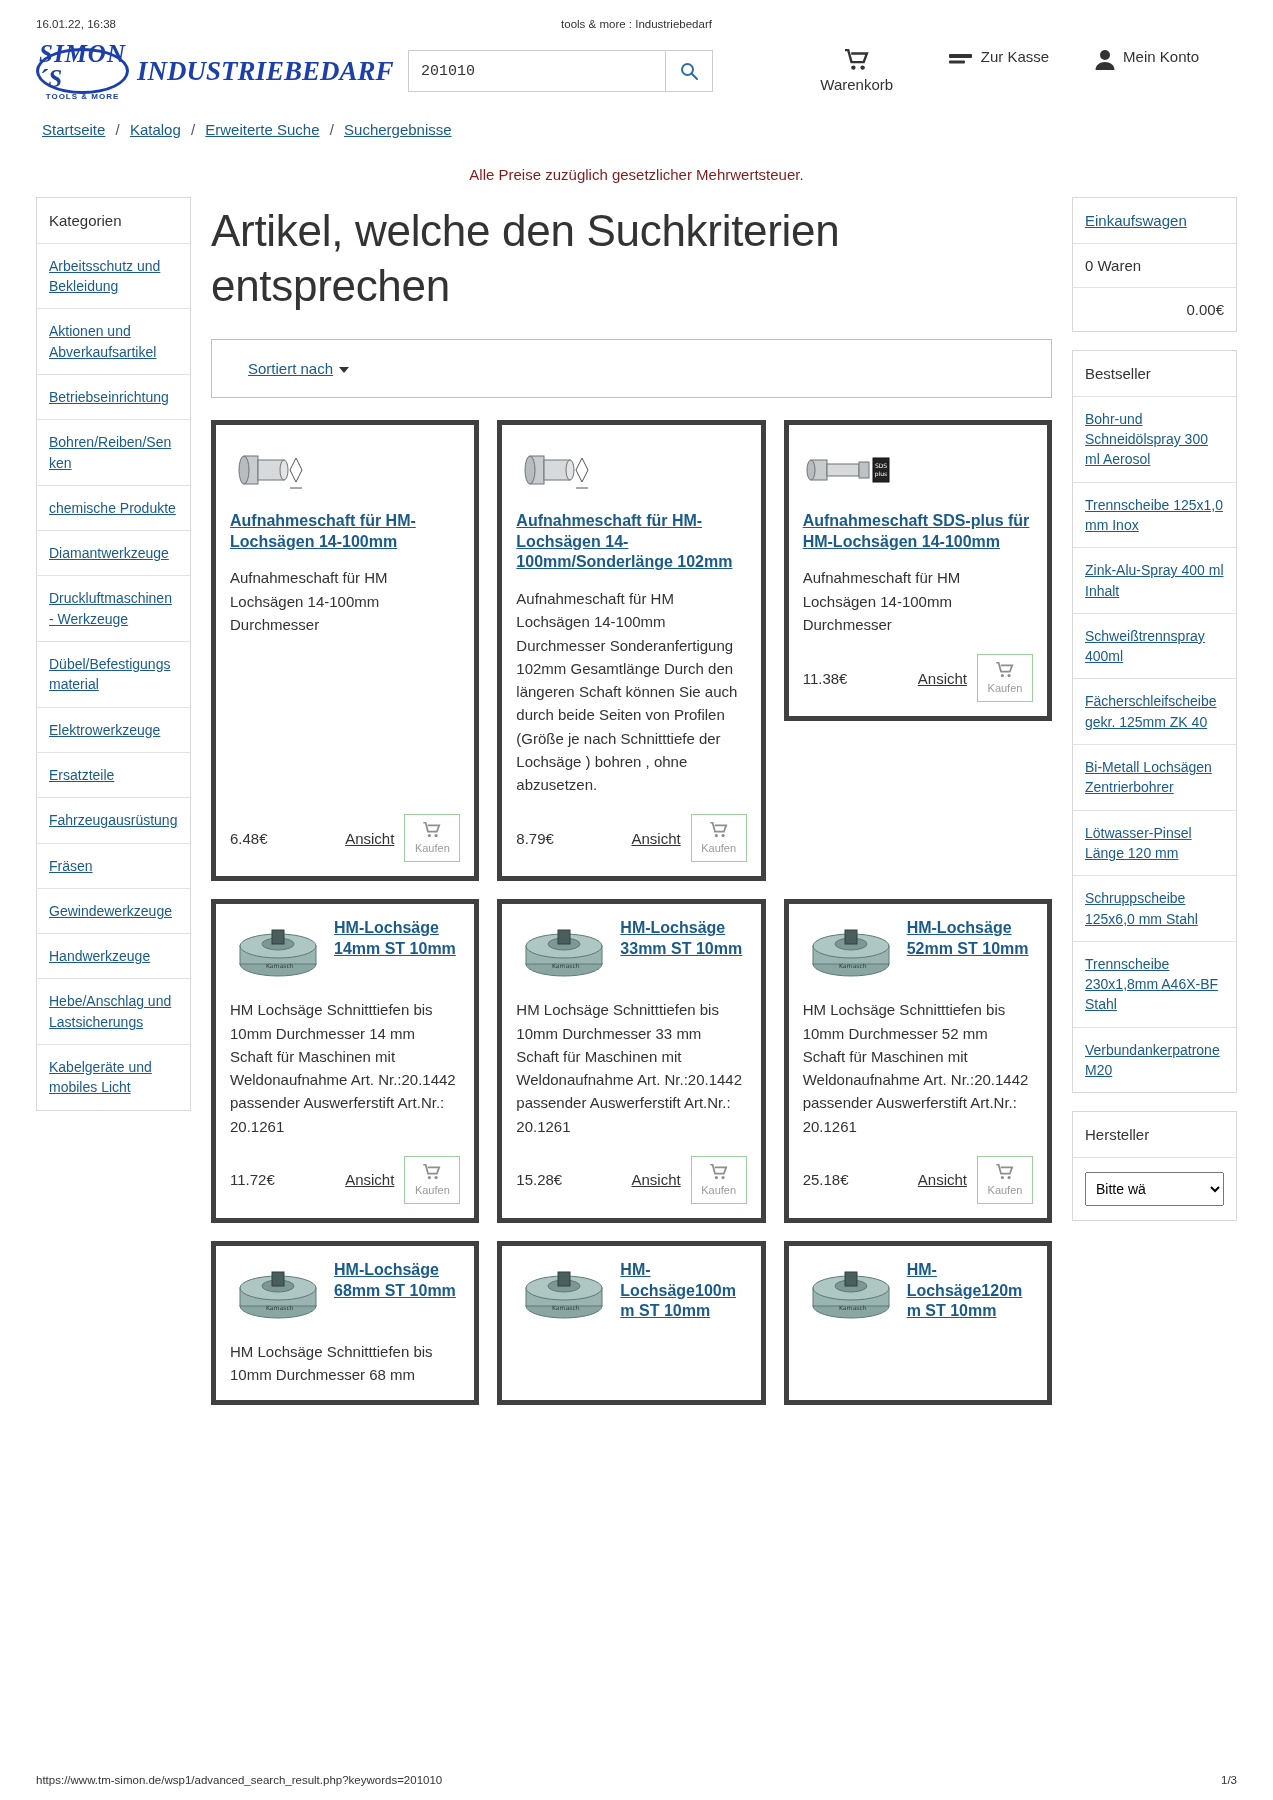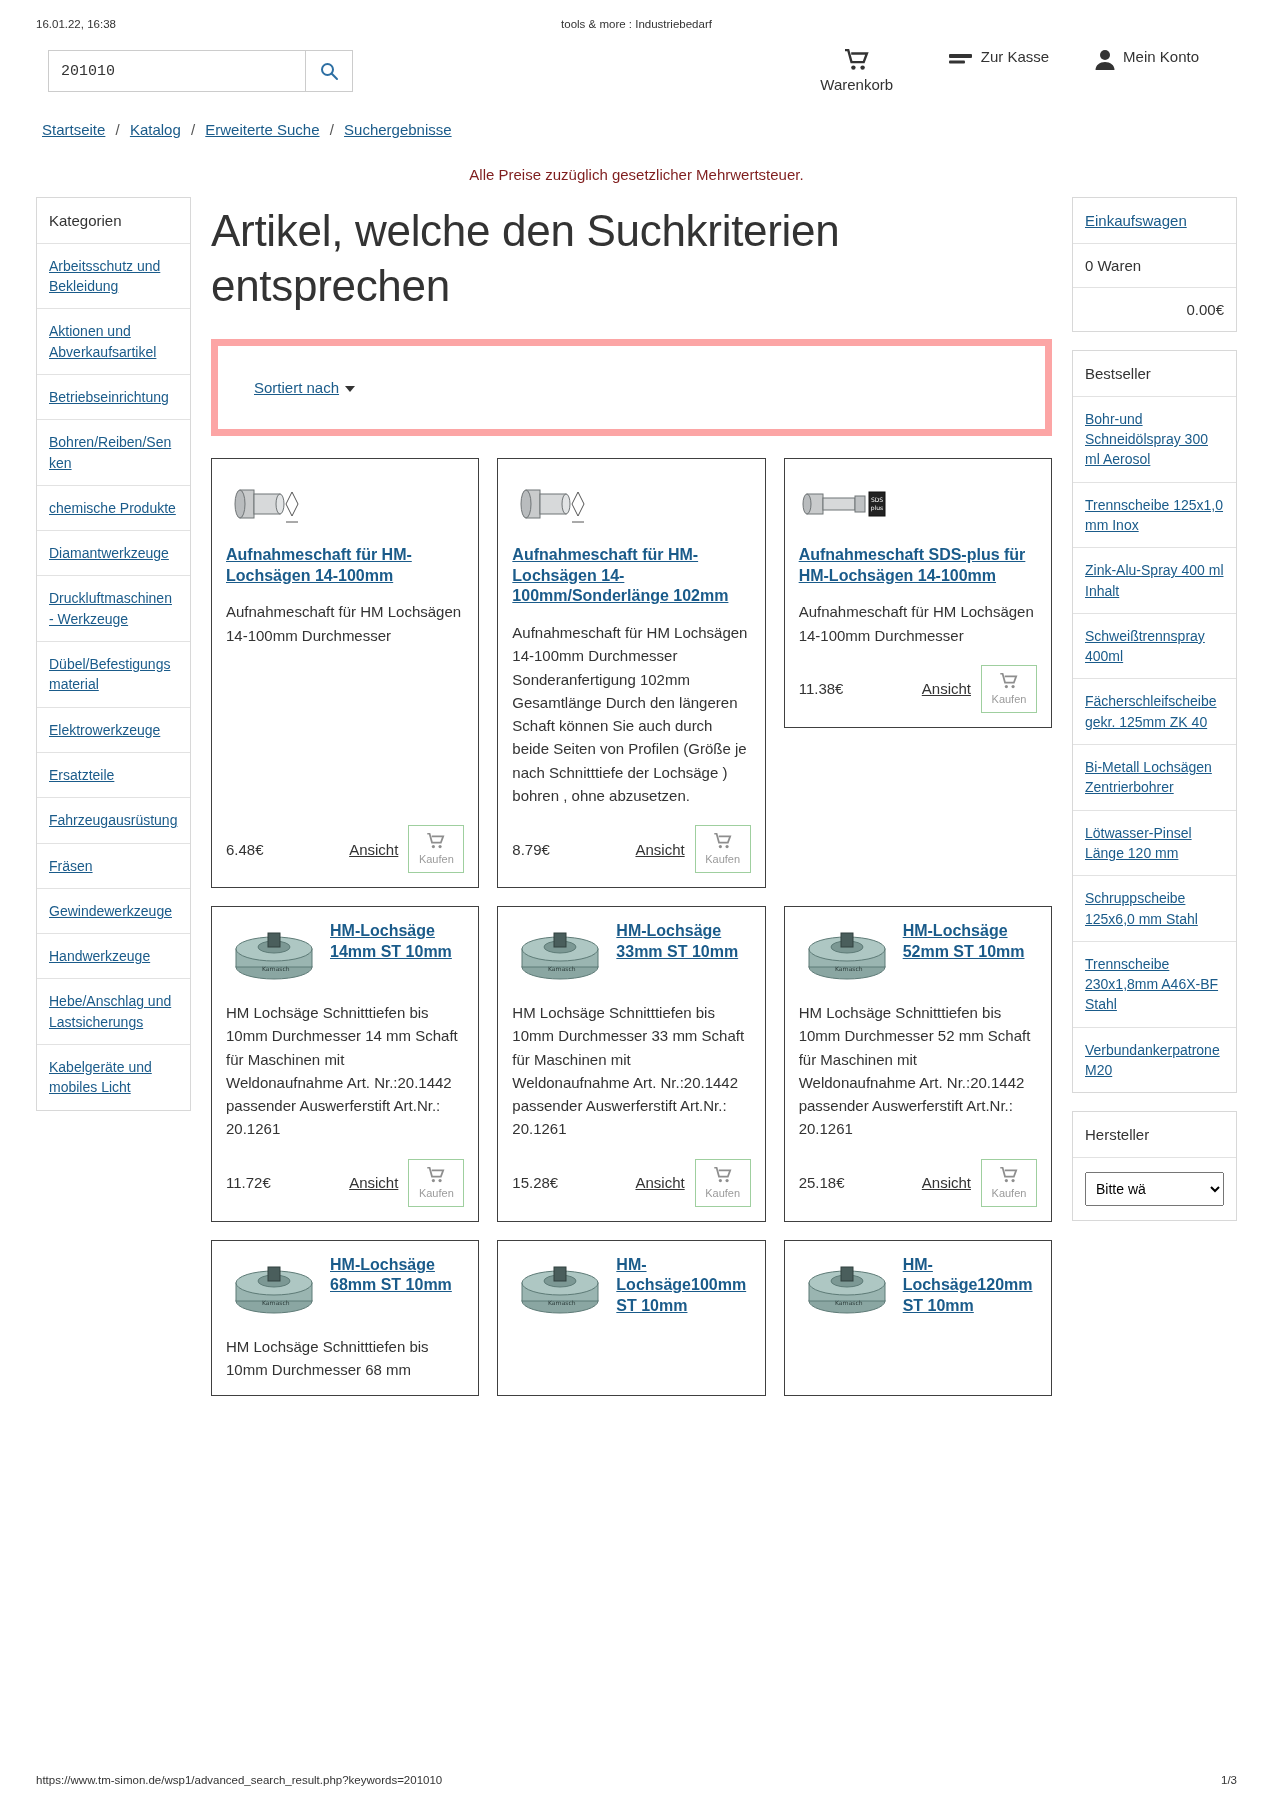--- a/index.html
+++ b/index.html
@@ -96,29 +96,29 @@
   }
   .panel-row { padding:13px 12px; border-top:1px solid #e2e2e2; font-size:15px; }
   .panel-row.right { text-align:right; }
 
   h1.page-title {
     font-size:44px; font-weight:normal; color:#333; line-height:1.25;
     margin:6px 0 26px 0; letter-spacing:-0.3px;
   }
 
   .sortbar {
-    border:7px solid #fca5a5; padding:33px 36px; margin-bottom:22px; background:#fff;
+    border:1px solid #fca5a5; padding:20px 36px; margin-bottom:22px; background:#fff;
   }
   .sortbar .sortlink { color:#1a5b8a; text-decoration:underline; font-size:15px; }
   .caret { display:inline-block; margin-left:6px; border-left:5px solid transparent; border-right:5px solid transparent; border-top:6px solid #333; vertical-align:middle;}
 
   .grid { display:flex; flex-wrap:wrap; gap:18px; }
   .card {
     width:calc((100% - 36px)/3);
-    border:1px solid #404040; background:#fff;
+    border:5px solid #404040; background:#fff;
     padding:14px; display:flex; flex-direction:column;
   }
   .card-top { display:flex; gap:8px; }
   .thumb { width:96px; height:62px; flex:0 0 96px; display:flex; align-items:center; justify-content:center;}
   .thumb.tall { height:66px; }
   .card-name {
     color:#1a5b8a; text-decoration:underline; font-size:16px; font-weight:bold;
     line-height:1.3; word-break:break-word;
   }
   .card-name.below { margin-top:10px; display:block;}
@@ -150,20 +150,27 @@
 
 <div class="print-head">
   <div class="ph-left">16.01.22, 16:38</div>
   <div class="ph-center">tools &amp; more : Industriebedarf</div>
   <div class="ph-right"></div>
 </div>
 
 <div class="page">
 
   <div class="site-header">
+    <div class="logo-wrap">
+      <div class="logo-ellipse">
+        <div class="l1">SIMON´S</div>
+        <div class="l2">TOOLS &amp; MORE</div>
+      </div>
+      <div class="logo-text">INDUSTRIEBEDARF</div>
+    </div>
 
     <div class="search-box">
       <input type="text" value="201010" style="">
       <div class="search-btn">
         <svg width="20" height="20" viewBox="0 0 20 20" fill="none" stroke-width="2">
           <circle cx="8.5" cy="8.5" r="5.5"></circle>
           <line x1="12.8" y1="12.8" x2="18" y2="18" stroke-linecap="round"></line>
         </svg>
       </div>
     </div>

